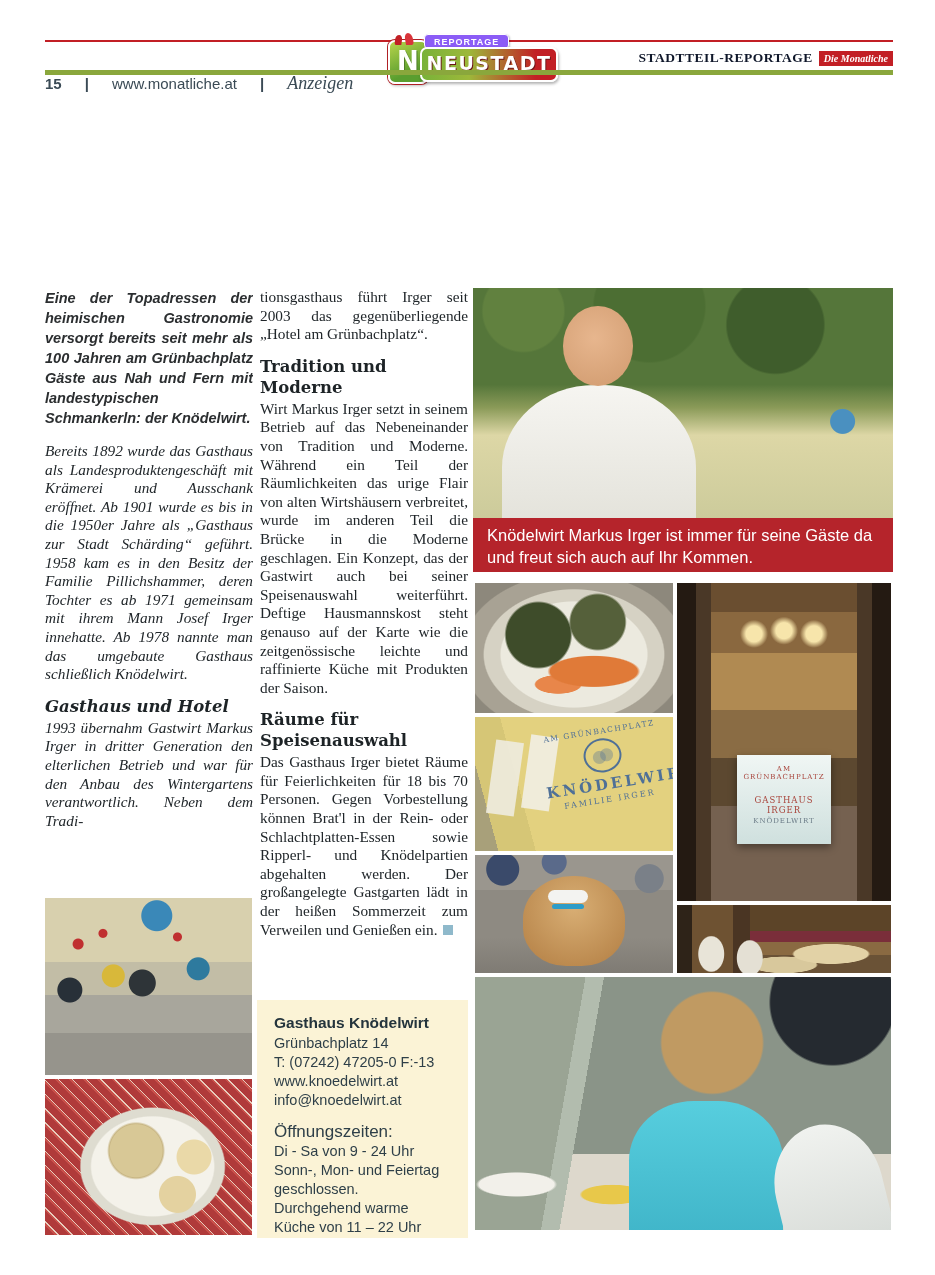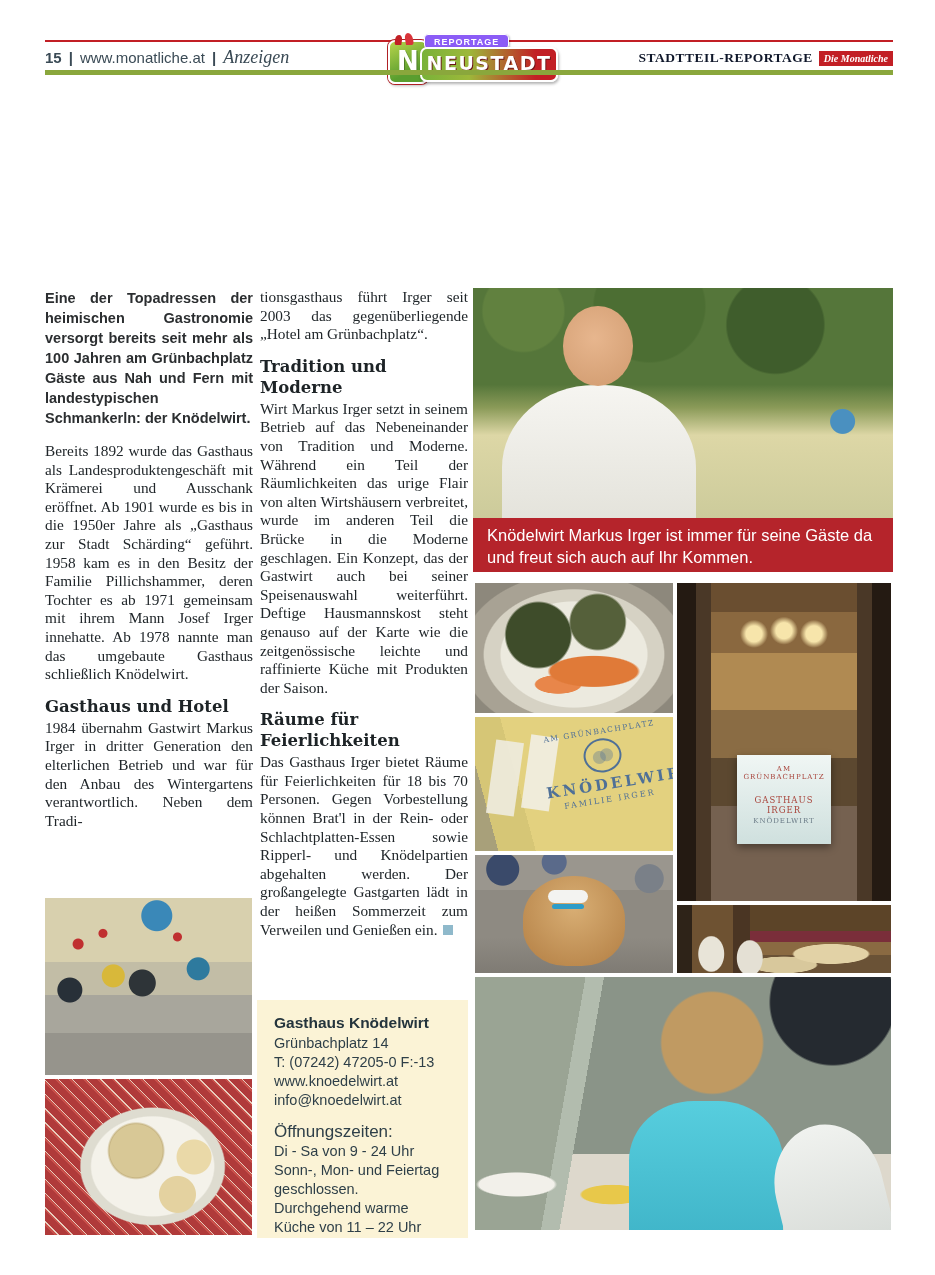--- a/index.html
+++ b/index.html
@@ -3,24 +3,24 @@
 <meta charset="utf-8">
 <style>
   html,body{margin:0;padding:0;background:#e9e9e9;}
   .page{position:relative;width:935px;height:1275px;background:#ffffff;margin:0 auto;
         font-family:"Liberation Serif",serif;overflow:hidden;}
 
   
   .rule-red{position:absolute;left:45px;top:40px;width:848px;height:2px;background:#c21f25;}
   .rule-green{position:absolute;left:45px;top:70px;width:848px;height:5px;background:#8aa73c;}
   .hdr-left{position:absolute;left:45px;top:47px;color:#3a4a55;font-family:"Liberation Sans",sans-serif;
-            font-size:15px;display:flex;align-items:baseline;gap:7px;}
+            font-size:15px;display:flex;align-items:baseline;gap:23px;}
   .hdr-left .num{font-weight:bold;}
   .hdr-left .sep{color:#3a4a55;font-weight:bold;}
-  .hdr-left .anz{font-family:"Liberation Serif",serif;font-style:italic;font-size:18px;}
+  .hdr-left .anz{font-family:"Liberation Serif",serif;font-style:italic;font-size:18px;margin-top:26px;}
   .hdr-right{position:absolute;right:42px;top:50px;display:flex;align-items:center;gap:6px;}
   .hdr-right .stadt{color:#0f172a;font-family:"Liberation Serif",serif;font-weight:bold;
                     font-size:13.5px;letter-spacing:.5px;}
   .hdr-right .brand{background:#c21f25;color:#fff;font-family:"Liberation Serif",serif;
                     font-style:italic;font-weight:bold;font-size:10px;padding:2px 5px;}
 
   
   .logo{position:absolute;left:388px;top:34px;width:166px;height:48px;}
   .logo-n{position:absolute;left:0;top:6px;width:36px;height:40px;
           background:linear-gradient(155deg,#b8d44a,#5a9e2f 70%);
@@ -43,21 +43,21 @@
 
   
   .kicker{position:absolute;left:0;top:110px;width:100%;text-align:center;
           font-family:"DejaVu Serif",serif;font-size:19px;letter-spacing:8px;color:#9db5c2;}
   .title{position:absolute;left:0;top:138px;width:100%;text-align:center;
          font-family:"DejaVu Serif",serif;font-weight:400;font-size:51px;line-height:60px;
          color:#33414c;letter-spacing:-.5px;}
 
   
   .col{position:absolute;top:288px;width:208px;overflow:hidden;color:#20262a;}
-  .col-left{left:45px;height:614px;}
+  .col-left{left:45px;height:614px;font-style:italic;}
   .col-mid{left:260px;height:702px;}
   .lead{font-family:"Liberation Sans",sans-serif;font-weight:700;font-size:14.5px;
         line-height:20px;text-align:justify;color:#2b2e30;margin:0 0 14px;}
   .body{font-size:15.3px;line-height:18.6px;text-align:justify;margin:0 0 12px;
         hyphens:auto;-webkit-hyphens:auto;}
   .subhead{font-family:"DejaVu Serif",serif;font-weight:bold;font-size:16.5px;
            line-height:21px;margin:6px 0 2px;color:#1d2326;}
   .endmark{display:inline-block;width:10px;height:10px;background:#8fb9cb;margin-left:5px;}
 
   
@@ -195,28 +195,28 @@
   </div>
   <div class="rule-green"></div>
 
   <div class="title">
   </div>
 
   <div class="col col-left">
     <p class="lead">Eine der Topadressen der heimischen Gastronomie versorgt bereits seit mehr als 100 Jahren am Grünbachplatz Gäste aus Nah und Fern mit landestypischen Schmankerln: der Knödelwirt.</p>
     <p class="body">Bereits 1892 wurde das Gasthaus als Landesproduktengeschäft mit Krämerei und Ausschank eröffnet. Ab 1901 wurde es bis in die 1950er Jahre als „Gasthaus zur Stadt Schärding“ geführt. 1958 kam es in den Besitz der Familie Pillichshammer, deren Tochter es ab 1971 gemeinsam mit ihrem Mann Josef Irger innehatte. Ab 1978 nannte man das umgebaute Gasthaus schließlich Knödelwirt.</p>
     <div class="subhead">Gasthaus und Hotel</div>
-    <p class="body">1984 übernahm Gastwirt Markus Irger in dritter Generation den elterlichen Betrieb und war für den Anbau des Wintergartens verantwortlich. Neben dem Tradi-</p>
+    <p class="body">1993 übernahm Gastwirt Markus Irger in dritter Generation den elterlichen Betrieb und war für den Anbau des Wintergartens verantwortlich. Neben dem Tradi-</p>
   </div>
 
   <div class="col col-mid">
     <p class="body">tionsgasthaus führt Irger seit 2003 das gegenüberliegende „Hotel am Grünbachplatz“.</p>
     <div class="subhead">Tradition und Moderne</div>
     <p class="body">Wirt Markus Irger setzt in seinem Betrieb auf das Nebeneinander von Tradition und Moderne. Während ein Teil der Räumlichkeiten das urige Flair von alten Wirtshäusern verbreitet, wurde im anderen Teil die Brücke in die Moderne geschlagen. Ein Konzept, das der Gastwirt auch bei seiner Speisenauswahl weiterführt. Deftige Hausmannskost steht genauso auf der Karte wie die zeitgenössische leichte und raffinierte Küche mit Produkten der Saison.</p>
-    <div class="subhead">Räume für Feierlichkeiten</div>
+    <div class="subhead">Räume für Speisenauswahl</div>
     <p class="body"><span>Das Gasthaus Irger bietet Räume für Feierlichkeiten für 18 bis 70 Personen. Gegen Vorbestellung können Brat'l in der Rein- oder Schlachtplatten-Essen sowie Ripperl- und Knödelpartien abgehalten werden. Der großangelegte Gastgarten lädt in der heißen Sommerzeit zum Verweilen und Genießen ein.</span><span class="endmark"></span></p>
   </div>
 
   <div class="infobox">
     <div class="ib-title">Gasthaus Knödelwirt</div>
     <div class="ib-line">Grünbachplatz 14</div>
     <div class="ib-line">T: (07242) 47205-0 F:-13</div>
     <div class="ib-line">www.knoedelwirt.at</div>
     <div class="ib-line">info@knoedelwirt.at</div>
     <div class="ib-hours-label">Öffnungszeiten:</div>

